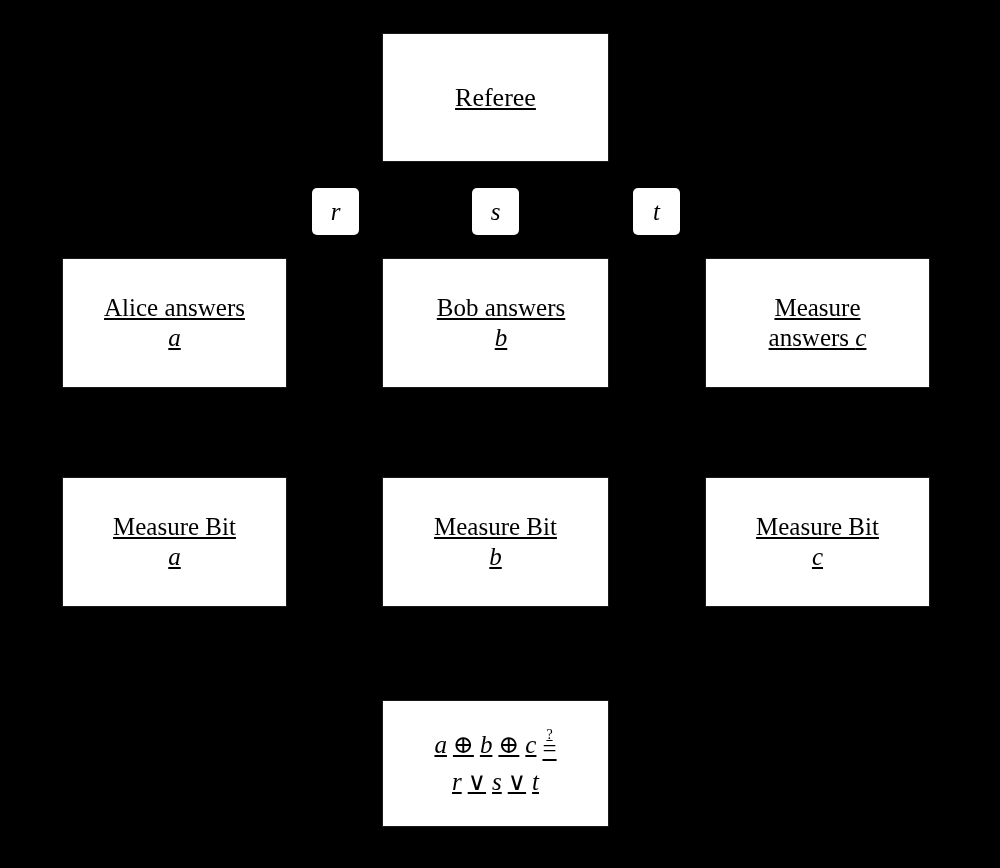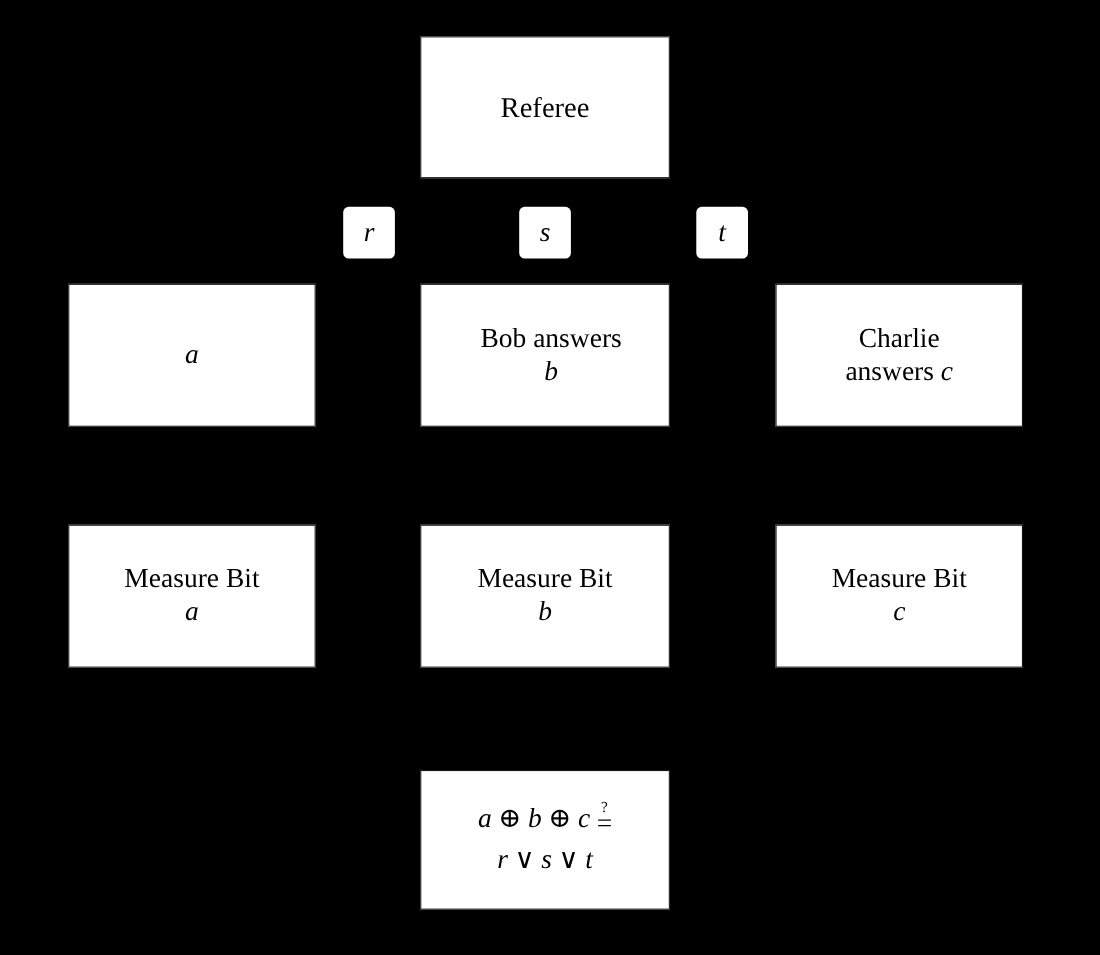--- a/index.html
+++ b/index.html
@@ -30,20 +30,21 @@
     background: #ffffff;
     border: 1px solid #1a1a1a;
     color: #000000;
     display: flex;
     flex-direction: column;
     align-items: center;
     justify-content: center;
     text-align: center;
     line-height: 1.2;
     z-index: 3;
+    text-decoration: underline;
   }
   .node .line {
     display: block;
     white-space: nowrap;
   }
   .node .line.t1 { font-size: 25px; }
   .node .line.t2 { font-size: 25px; font-style: italic; }
 
   
   #node-referee { font-size: 26px; }
@@ -135,30 +136,31 @@
     <span>r</span>
   </div>
   <div class="edge-label" style="left:472px; top:188px;">
     <span>s</span>
   </div>
   <div class="edge-label" style="left:633px; top:188px;">
     <span>t</span>
   </div>
 
   <div class="node" id="node-alice" style="left:62px; top:258px; width:225px; height:130px;">
+    <span class="line t1">Alice answers</span>
     <span class="line t2">a</span>
   </div>
 
   <div class="node" id="node-bob" style="left:382px; top:258px; width:227px; height:130px;padding-left:11px;">
     <span class="line t1">Bob answers</span>
     <span class="line t2">b</span>
   </div>
 
   <div class="node" id="node-charlie" style="left:705px; top:258px; width:225px; height:130px;">
-    <span class="line t1">Charlie</span>
+    <span class="line t1">Measure</span>
     <span class="line t2"><span>answers </span><span class="var">c</span></span>
   </div>
 
   <div class="node" id="node-measure-a" style="left:62px; top:477px; width:225px; height:130px;">
     <span class="line t1">Measure Bit</span>
     <span class="line t2">a</span>
   </div>
 
   <div class="node" id="node-measure-b" style="left:382px; top:477px; width:227px; height:130px;">
     <span class="line t1">Measure Bit</span>

